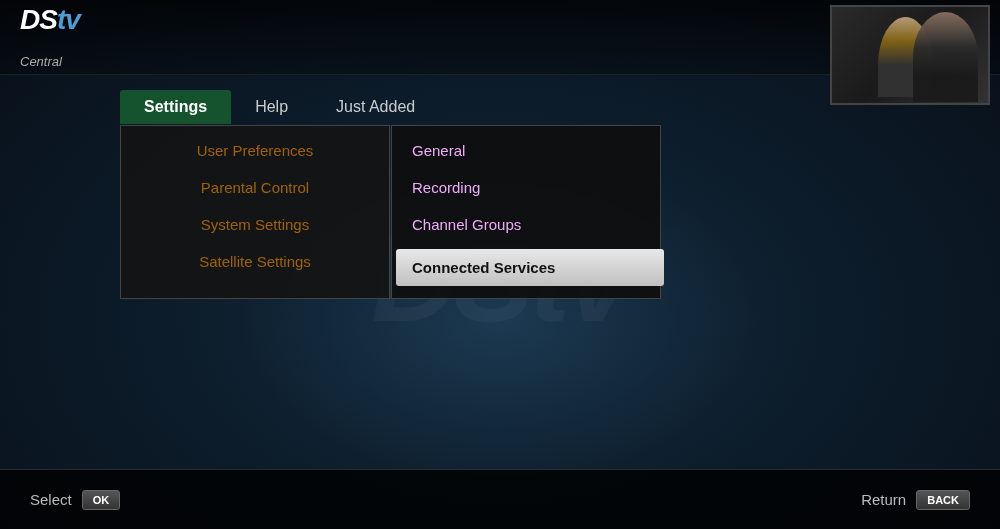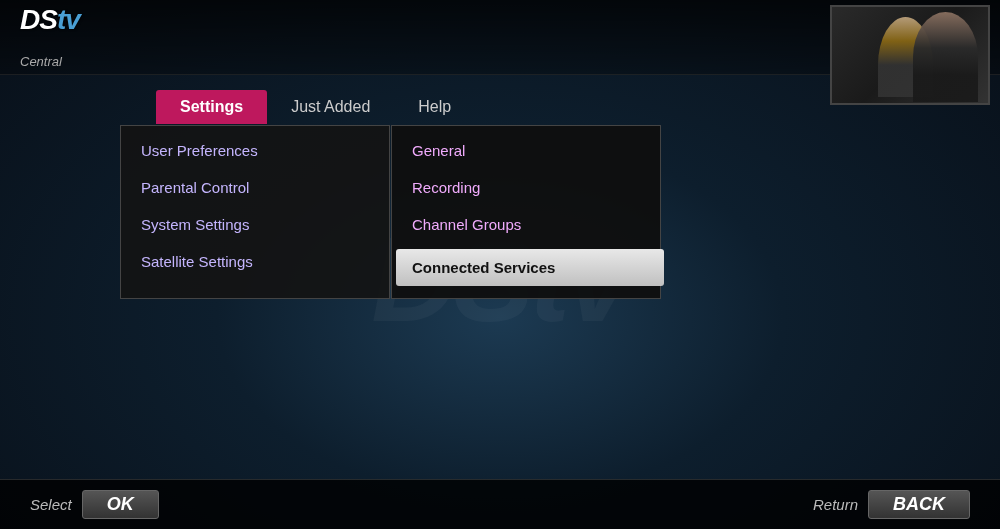--- a/index.html
+++ b/index.html
@@ -138,25 +138,24 @@
       padding: 8px 24px;
       color: #ccc;
       font-size: 16px;
       cursor: pointer;
       background: transparent;
       border: none;
       font-family: Arial, Helvetica, sans-serif;
     }
 
     .nav-tab.active {
-      background: #be185d;
+      background: #14532d;
       color: #fff;
       font-weight: bold;
       border-radius: 3px 3px 0 0;
-      margin-left: 36px;
     }
 
     
     .menus-container {
       position: absolute;
       top: 45px;
       left: 120px;
       display: flex;
       gap: 0;
     }
@@ -164,26 +163,26 @@
     
     .left-menu {
       width: 270px;
       background: rgba(20, 20, 20, 0.92);
       border: 1px solid #444;
       padding: 6px 0;
     }
 
     .left-menu-item {
       padding: 10px 20px;
-      color: #c4b5fd;
+      color: #a16207;
       font-size: 15px;
       cursor: pointer;
       display: block;
       width: 100%;
-      text-align: left;
+      text-align: center;
       background: transparent;
       border: none;
       font-family: Arial, Helvetica, sans-serif;
     }
 
     
     .right-menu {
       width: 270px;
       background: rgba(15, 15, 15, 0.95);
       border: 1px solid #444;
@@ -212,44 +211,43 @@
       margin: 6px 4px;
       padding: 10px 16px;
     }
 
     
     .bottom-bar {
       position: absolute;
       bottom: 0;
       left: 0;
       right: 0;
-      height: 50px;
+      height: 60px;
       background: rgba(0,0,0,0.8);
       border-top: 1px solid rgba(255,255,255,0.15);
       display: flex;
       align-items: center;
       padding: 0 30px;
       justify-content: space-between;
-      font-style: italic;
     }
 
     .bottom-action {
       display: flex;
       align-items: center;
       gap: 10px;
       color: #bbb;
       font-size: 15px;
     }
 
     .bottom-key {
       background: linear-gradient(to bottom, #555, #333);
       color: #fff;
-      padding: 3px 24px;
+      padding: 3px 10px;
       border-radius: 3px;
-      font-size: 18px;
+      font-size: 11px;
       font-weight: bold;
       border: 1px solid #666;
     }
 
     
     .logo-ds { color: #fff; }
   </style>
 </head>
 <body>
 
@@ -269,22 +267,22 @@
   <div class="tv-preview-inner">
     <div class="figure-left"></div>
     <div class="figure-right"></div>
   </div>
 </div>
 
 <div class="main-content">
 
   <div class="nav-menu">
     <button class="nav-tab active">Settings</button>
+    <button class="nav-tab">Help</button>
     <button class="nav-tab">Just Added</button>
-    <button class="nav-tab">Help</button>
   </div>
 
   <div class="menus-container">
 
     <div class="left-menu">
       <button class="left-menu-item">User Preferences</button>
       <button class="left-menu-item">Parental Control</button>
       <button class="left-menu-item">System Settings</button>
       <button class="left-menu-item">Satellite Settings</button>
     </div>

